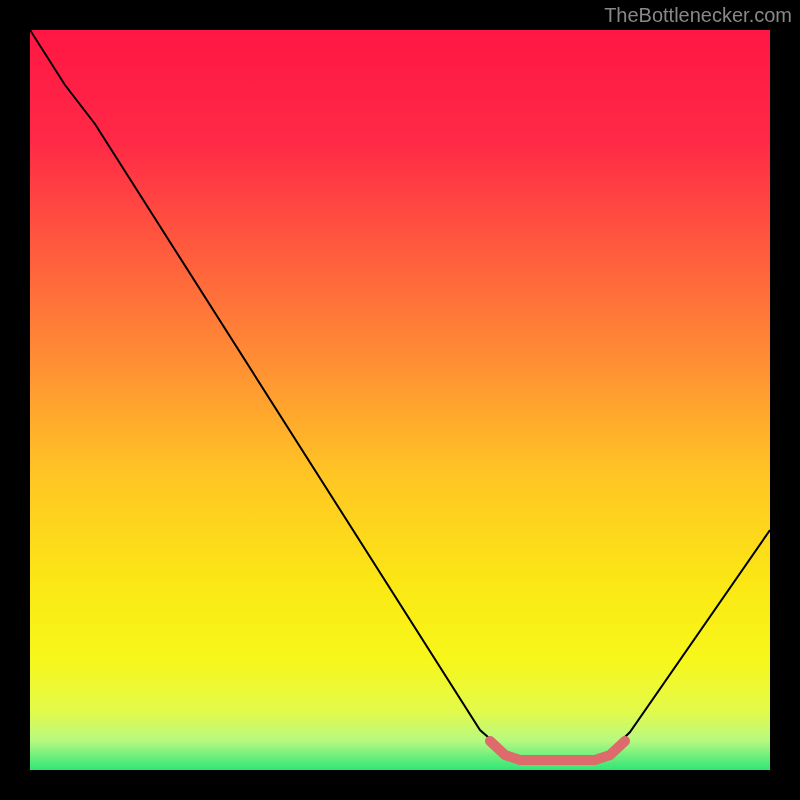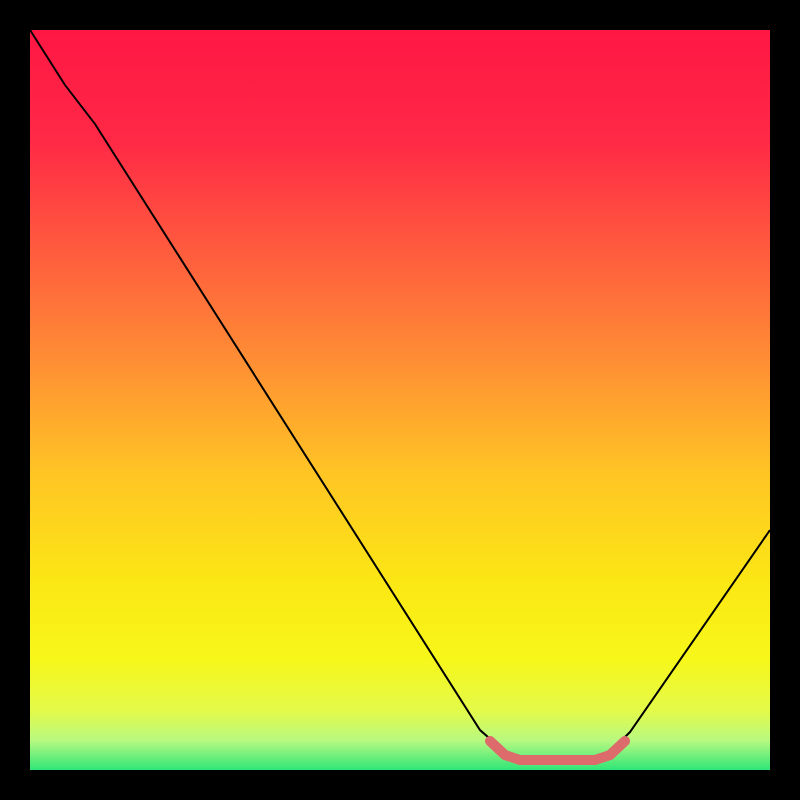--- a/index.html
+++ b/index.html
@@ -6,20 +6,21 @@
 .container { width: 800px; height: 800px; position: relative; background: #000; }
 .attribution { position: absolute; top: 4px; right: 8px; color: #888; font-family: Arial, sans-serif; font-size: 20px; z-index: 10; }
 .plot { position: absolute; left: 30px; top: 30px; width: 740px; height: 740px; }
 .gradient-bg { width: 100%; height: 100%; position: absolute; }
 .curve-svg { position: absolute; top: 0; left: 0; width: 100%; height: 100%; }
 </style>
 </head>
 <body>
 
 <div class="container">
+  <div class="attribution">TheBottlenecker.com</div>
   <div class="plot">
     <svg class="gradient-bg" viewBox="0 0 740 740" preserveAspectRatio="none">
       <defs>
         <linearGradient id="bg-grad" x1="0%" y1="0%" x2="0%" y2="100%">
             <stop offset="0%" stop-color="#ff1744"></stop>
             <stop offset="15%" stop-color="#ff2946"></stop>
             <stop offset="30%" stop-color="#ff5c3e"></stop>
             <stop offset="45%" stop-color="#ff8f34"></stop>
             <stop offset="60%" stop-color="#ffc524"></stop>
             <stop offset="75%" stop-color="#fbe814"></stop>

